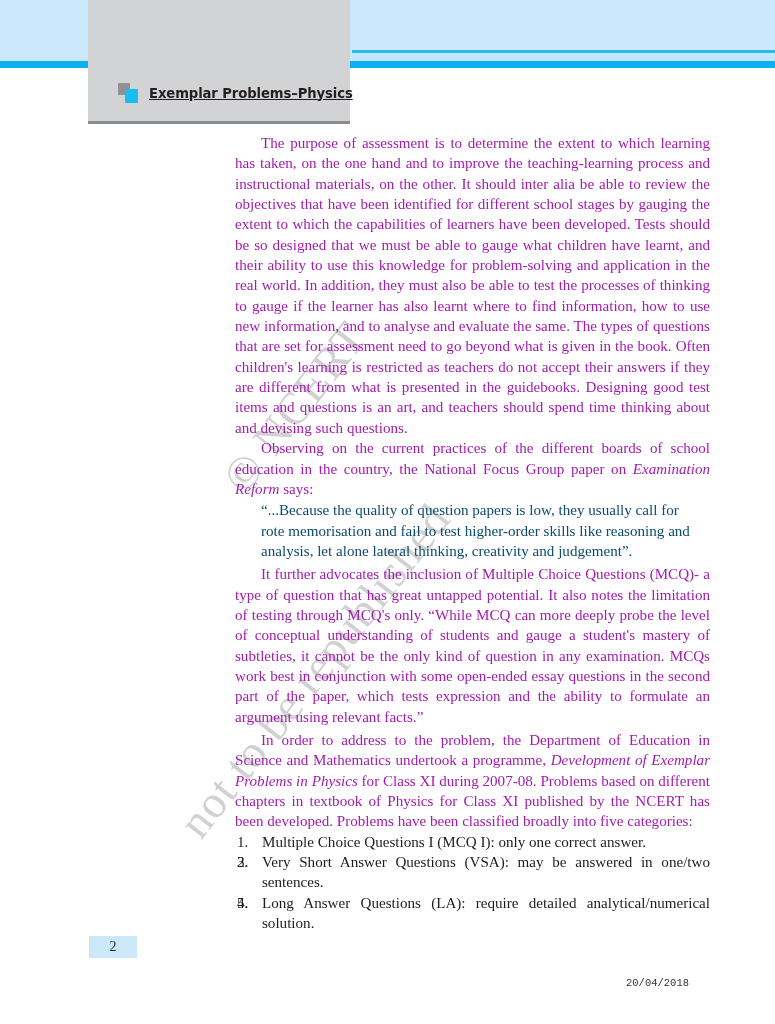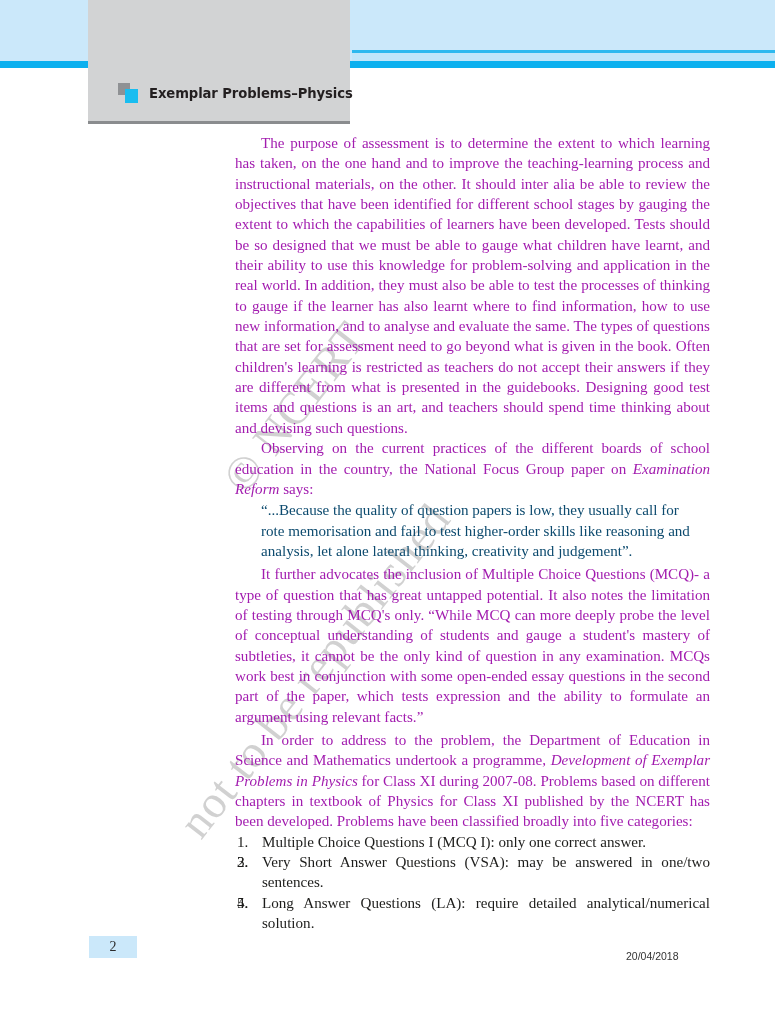--- a/index.html
+++ b/index.html
@@ -109,20 +109,21 @@
     height: 14px;
     background: #19bdf0;
   }
   .title-text {
     font-family: "DejaVu Sans", "Liberation Sans", sans-serif;
     font-size: 13.2px;
     font-weight: bold;
     color: #231f20;
     letter-spacing: -0.1px;
     white-space: nowrap;
+    text-decoration: underline;
   }
 
   
   .watermark {
     position: absolute;
     left: 0;
     top: 0;
     width: 775px;
     height: 1024px;
     pointer-events: none;
@@ -216,22 +217,22 @@
     z-index: 10;
   }
   .page-num-box span {
     font-family: "Liberation Serif", "DejaVu Serif", serif;
     font-size: 14px;
     color: #2b2b2b;
   }
   .footer-date {
     position: absolute;
     left: 626px;
-    top: 950px;
-    font-family: Liberation Sans, sans-serif;
+    top: 977px;
+    font-family: Liberation Mono, monospace;
     font-size: 10.5px;
     color: #333333;
     z-index: 10;
   }
 </style>
 </head>
 <body>
 
 <div class="page">
 

